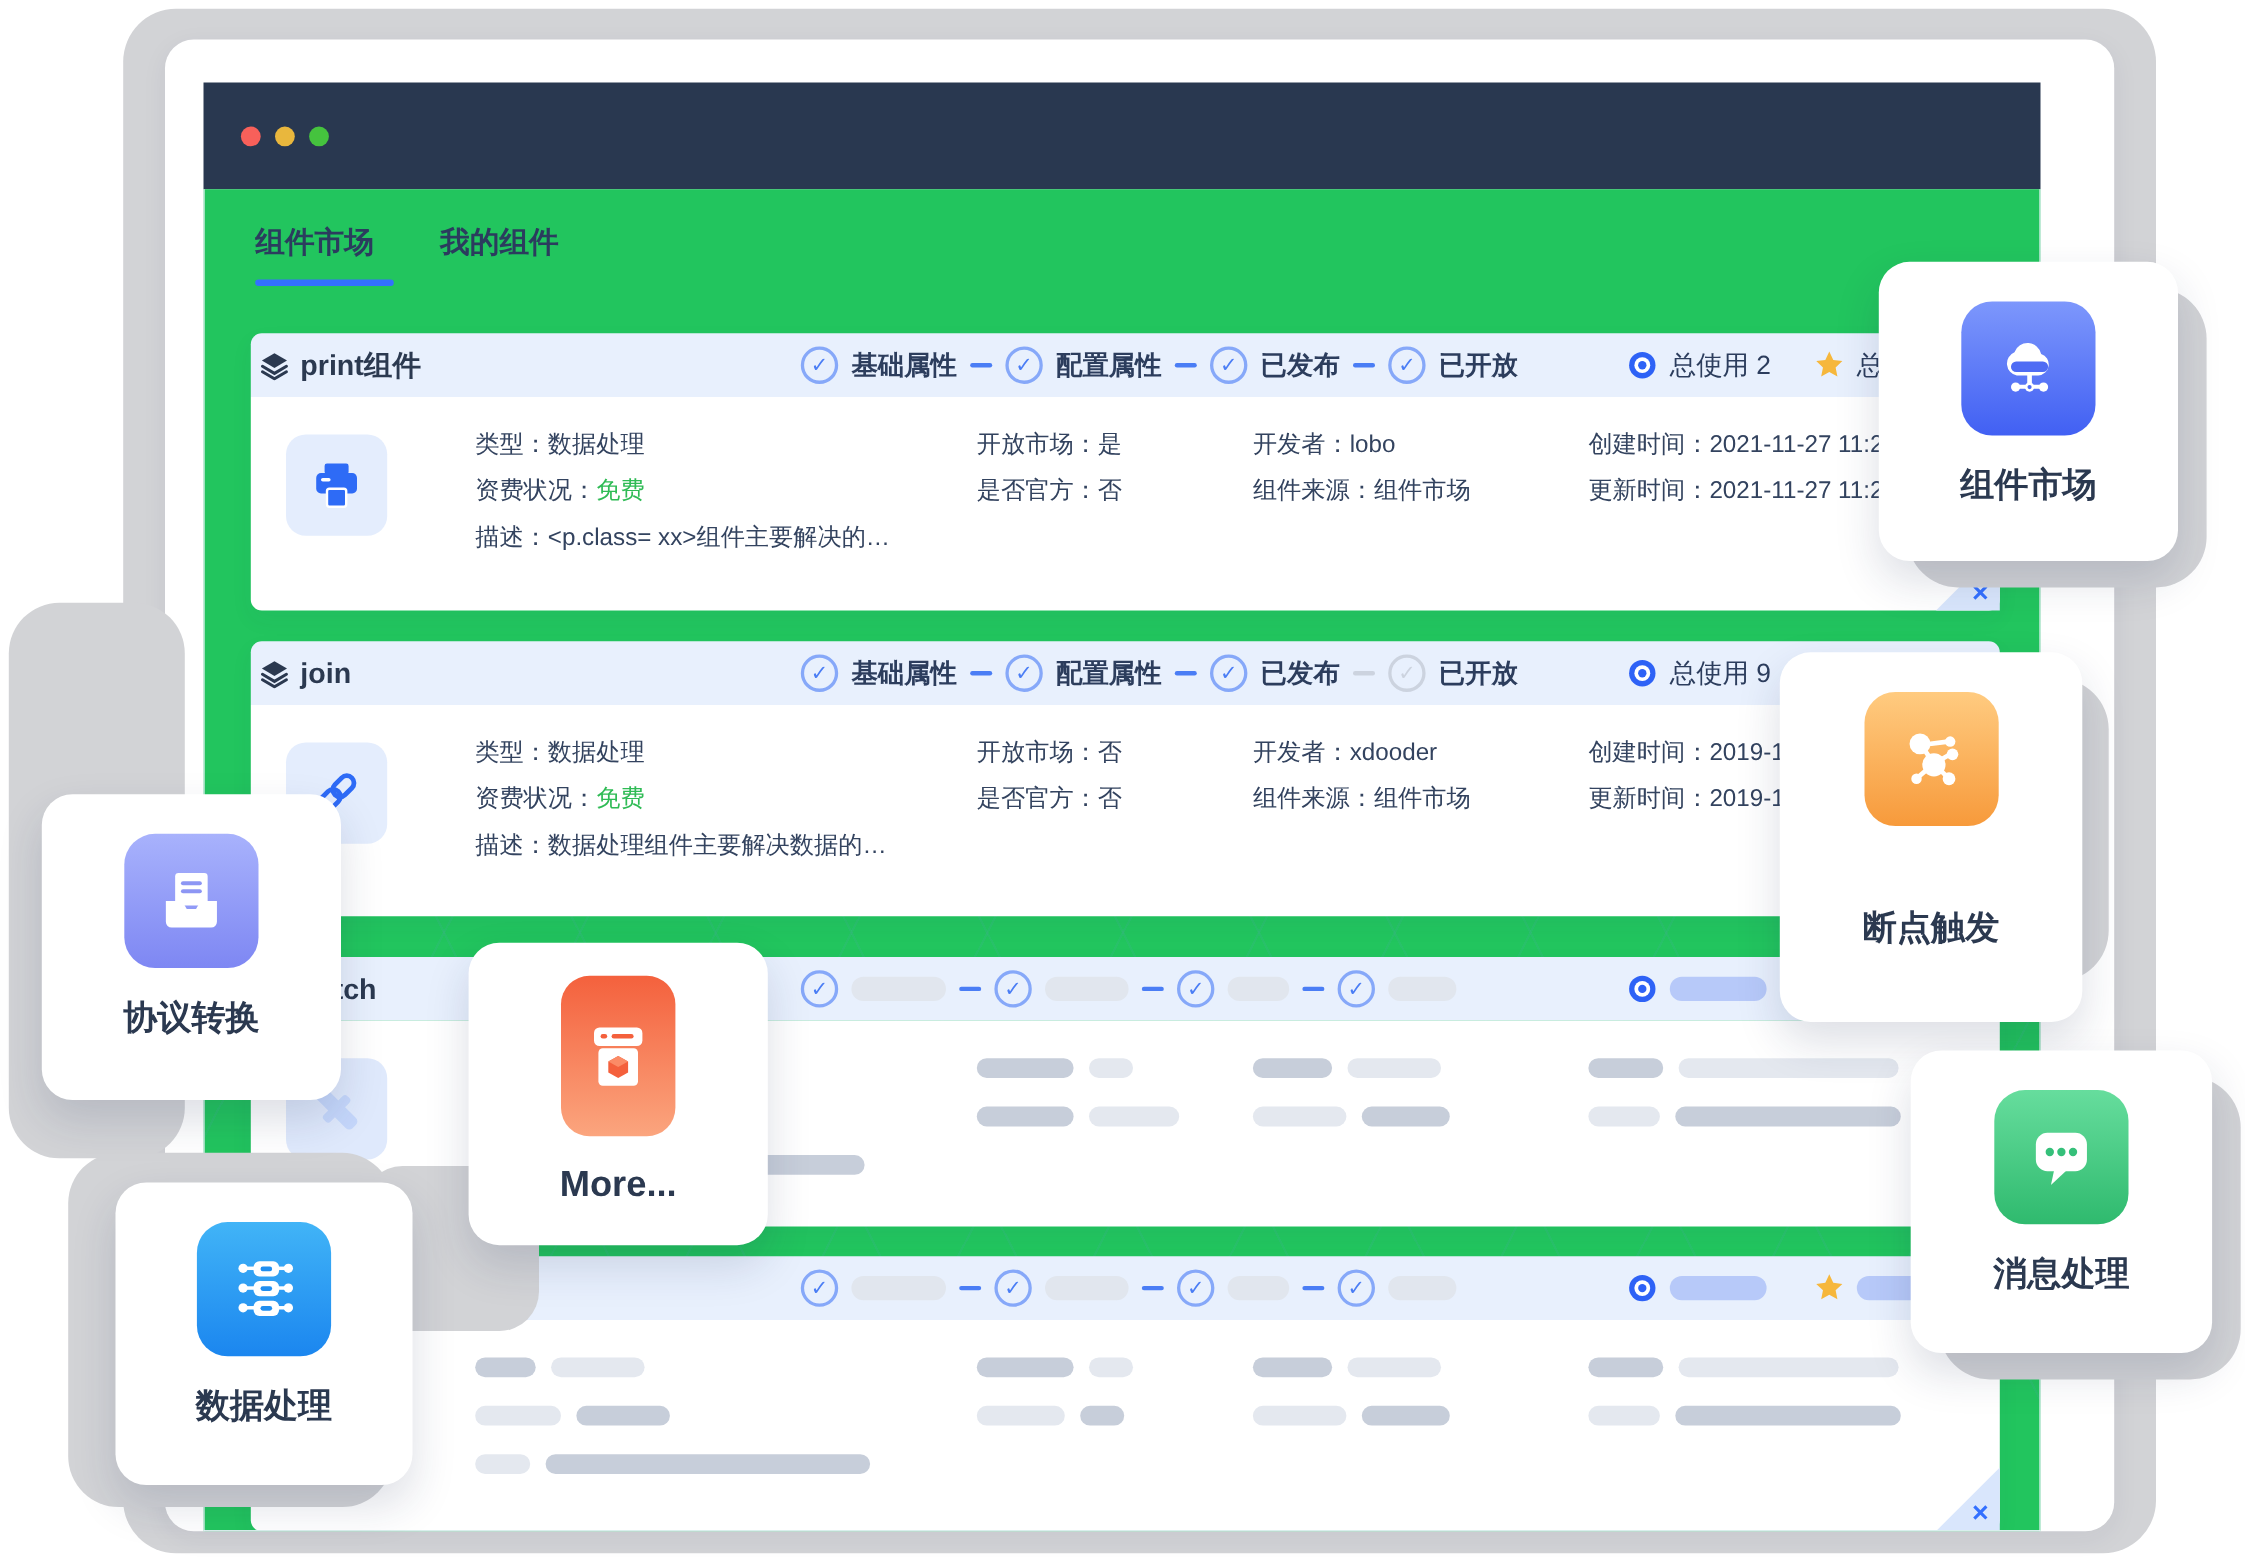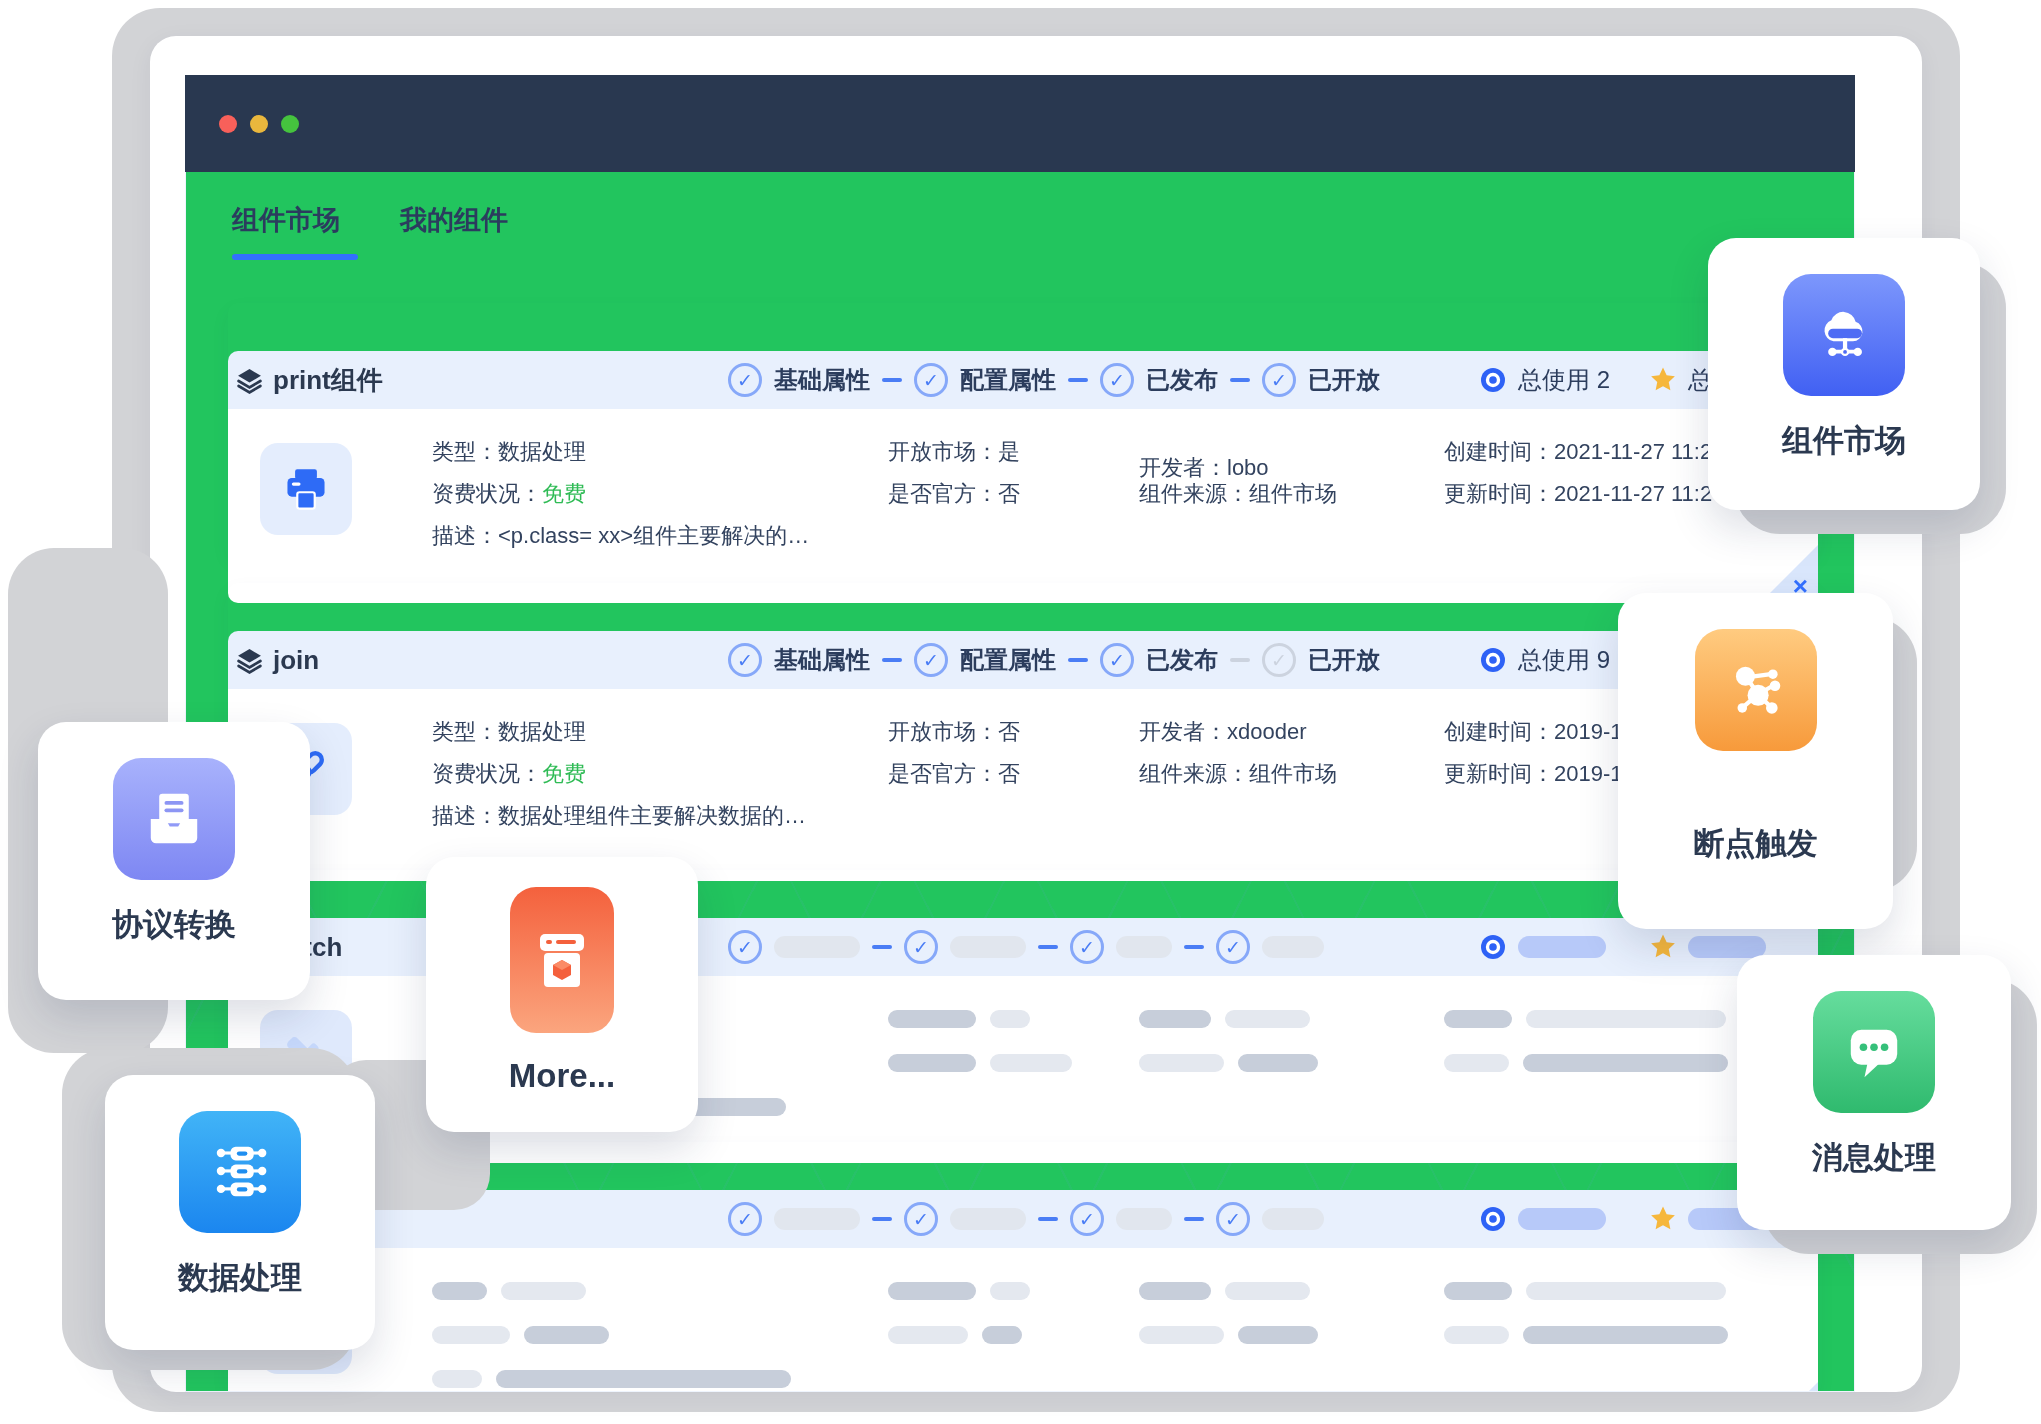--- a/index.html
+++ b/index.html
@@ -27,21 +27,21 @@
 
   
   .tabs { position:absolute; left:46px; top:30px; display:flex; gap:60px; z-index:2; }
   .tab { font-size:27px; font-weight:bold; color:#2b3c5e; padding-bottom:22px; position:relative; cursor:pointer; }
   .tab.active::after { content:""; position:absolute; left:0; bottom:0; width:126px; height:6px;
                        border-radius:3px; background:#3370ff; }
 
   
   .card { position:absolute; left:42px; width:1590px; border-radius:10px; z-index:1;
           box-shadow:0 8px 20px rgba(40,60,120,.05); }
-  .card-head { position:relative; height:58px; background:#e8f0fd; border-radius:10px 10px 0 0;margin-top:48px; }
+  .card-head { position:relative; height:58px; background:#e8f0fd; border-radius:10px 10px 0 0; }
   .card-body { position:relative; background:#fff; border-radius:0 0 10px 10px; }
   .head-title { position:absolute; left:8px; top:0; height:58px; display:flex; align-items:center; gap:10px; }
   .head-title .t { font-size:26px; font-weight:bold; color:#2b3950; }
   .steps { position:absolute; left:500px; top:0; height:58px; display:flex; align-items:center; gap:12px; }
   .chk { width:34px; height:34px; border-radius:50%; border:3px solid #86a8f9; color:#4a7df5;
          display:flex; align-items:center; justify-content:center; flex:0 0 auto; }
   .chk::after { content:"✓"; font-size:19px; font-weight:bold; }
   .chk.off { border-color:#ccd3df; color:#ccd3df; }
   .slabel { font-size:24px; font-weight:600; color:#2c3d5d; white-space:nowrap; }
   .dash { width:20px; height:4px; border-radius:2px; background:#4a7df5; flex:0 0 auto; }
@@ -154,21 +154,21 @@
               <rect x="5" y="12" width="34" height="17" rx="4" fill="#2e6bf6"></rect>
               <rect x="9" y="16" width="8" height="3" rx="1.5" fill="#fff"></rect>
               <rect x="14" y="25" width="16" height="15" rx="2" fill="#2e6bf6" stroke="#fff" stroke-width="2"></rect>
             </svg>
           </div>
           <div class="field" style="left:204px;top:28px;"><span>类型：</span><span>数据处理</span></div>
           <div class="field" style="left:204px;top:70px;"><span>资费状况：</span><span class="green">免费</span></div>
           <div class="field" style="left:204px;top:112px;"><span>描述：</span><span>&lt;p.class= xx&gt;组件主要解决的…</span></div>
           <div class="field" style="left:660px;top:28px;"><span>开放市场：</span><span>是</span></div>
           <div class="field" style="left:660px;top:70px;"><span>是否官方：</span><span>否</span></div>
-          <div class="field" style="left:911px;top:28px;margin-top:16px;"><span>开发者：</span><span>lobo</span></div>
+          <div class="field" style="left:911px;top:28px;"><span>开发者：</span><span>lobo</span></div>
           <div class="field" style="left:911px;top:70px;"><span>组件来源：</span><span>组件市场</span></div>
           <div class="field" style="left:1216px;top:28px;"><span>创建时间：</span><span>2021-11-27 11:2</span></div>
           <div class="field" style="left:1216px;top:70px;"><span>更新时间：</span><span>2021-11-27 11:2</span></div>
           <div class="corner"></div>
           <div class="corner-x">×</div>
         </div>
       </div>
 
       <div class="card" style="top:411px;height:250px;">
         <div class="card-head">

